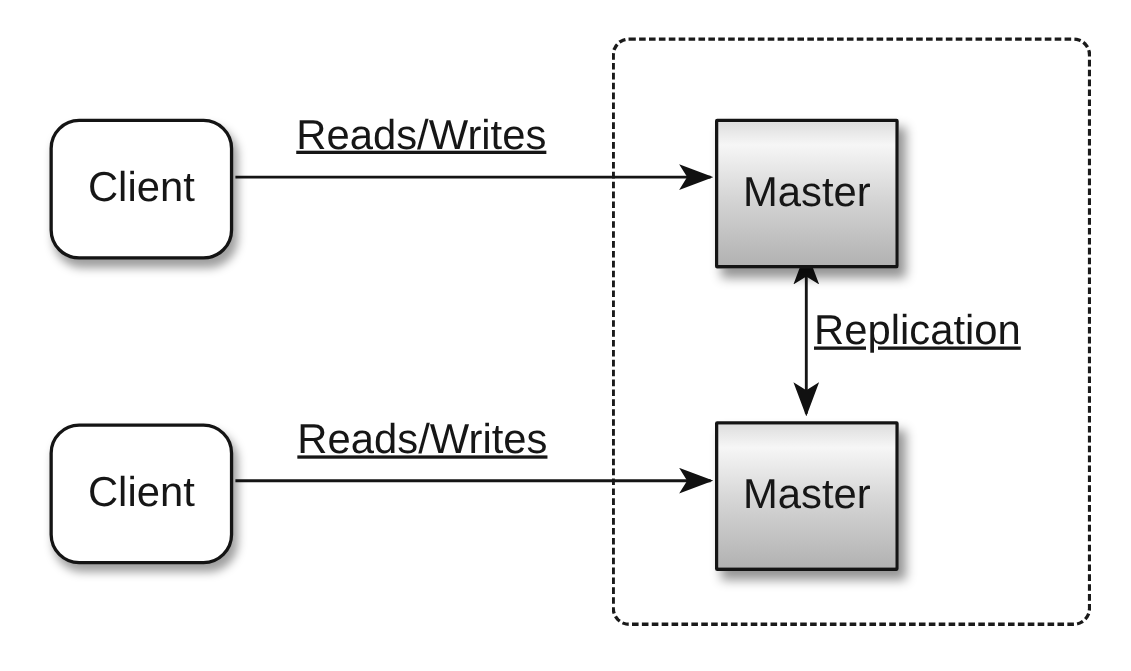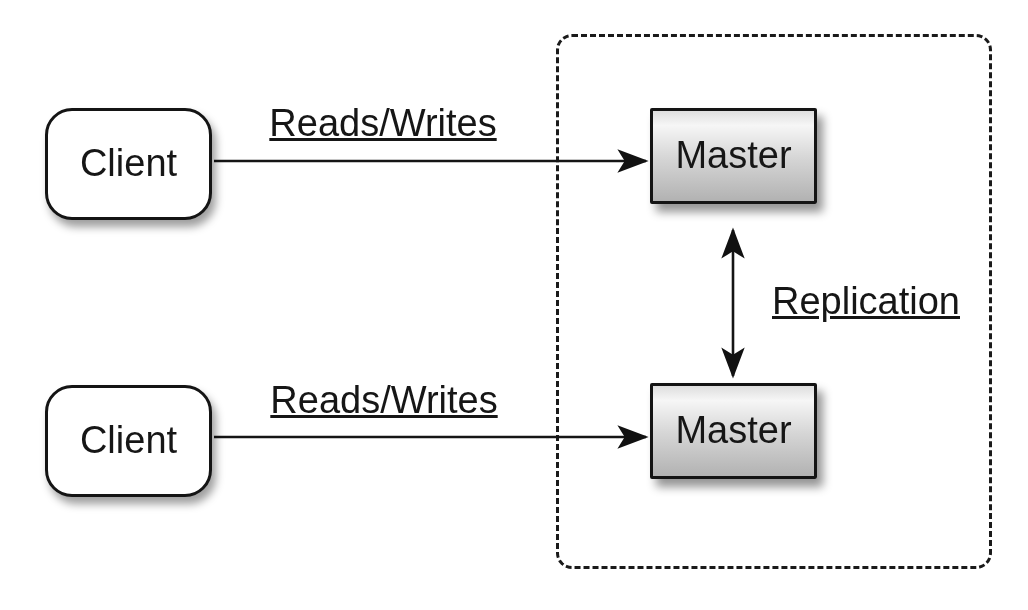--- a/index.html
+++ b/index.html
@@ -56,52 +56,52 @@
     justify-content: center;
     box-sizing: border-box;
     font-size: 38px;
     line-height: 1;
   }
   .node .node-label {
     transform: translateY(-1px);
   }
   .client {
     width: 167px;
-    height: 112px;
+    height: 128px;
     background: #ffffff;
     border: 3px solid #141414;
     border-radius: 27px;
     box-shadow: 4px 7px 9px rgba(0,0,0,0.38);
   }
   .client-top    { left: 45px;  top: 108px; }
   .client-bottom { left: 45px;  top: 385px; }
 
   .master {
     width: 167px;
-    height: 96px;
+    height: 136px;
     background: linear-gradient(180deg, #dedede 0%, #f6f6f6 16%, #d6d6d6 52%, #b2b2b2 100%);
     border: 3px solid #141414;
     border-radius: 2px;
     box-shadow: 6px 8px 10px rgba(0,0,0,0.42);
   }
   .master-top    { left: 650px; top: 108px; }
   .master-bottom { left: 650px; top: 383px; }
 
   
   .edge-label {
     position: absolute;
     transform: translate(-50%, -50%);
     font-size: 38px;
     white-space: nowrap;
     line-height: 1;
     text-decoration: underline;
   }
   .rw-top       { left: 383px; top: 123px; }
   .rw-bottom    { left: 384px; top: 400px; }
-  .replication  { left: 866px; top: 301px; }
+  .replication  { left: 834px; top: 301px; }
 </style>
 </head>
 <body>
 
 <div class="canvas">
 
   <div class="dashed-boundary"></div>
 
   <svg class="connectors" viewBox="0 0 1028 610">
     <defs>

